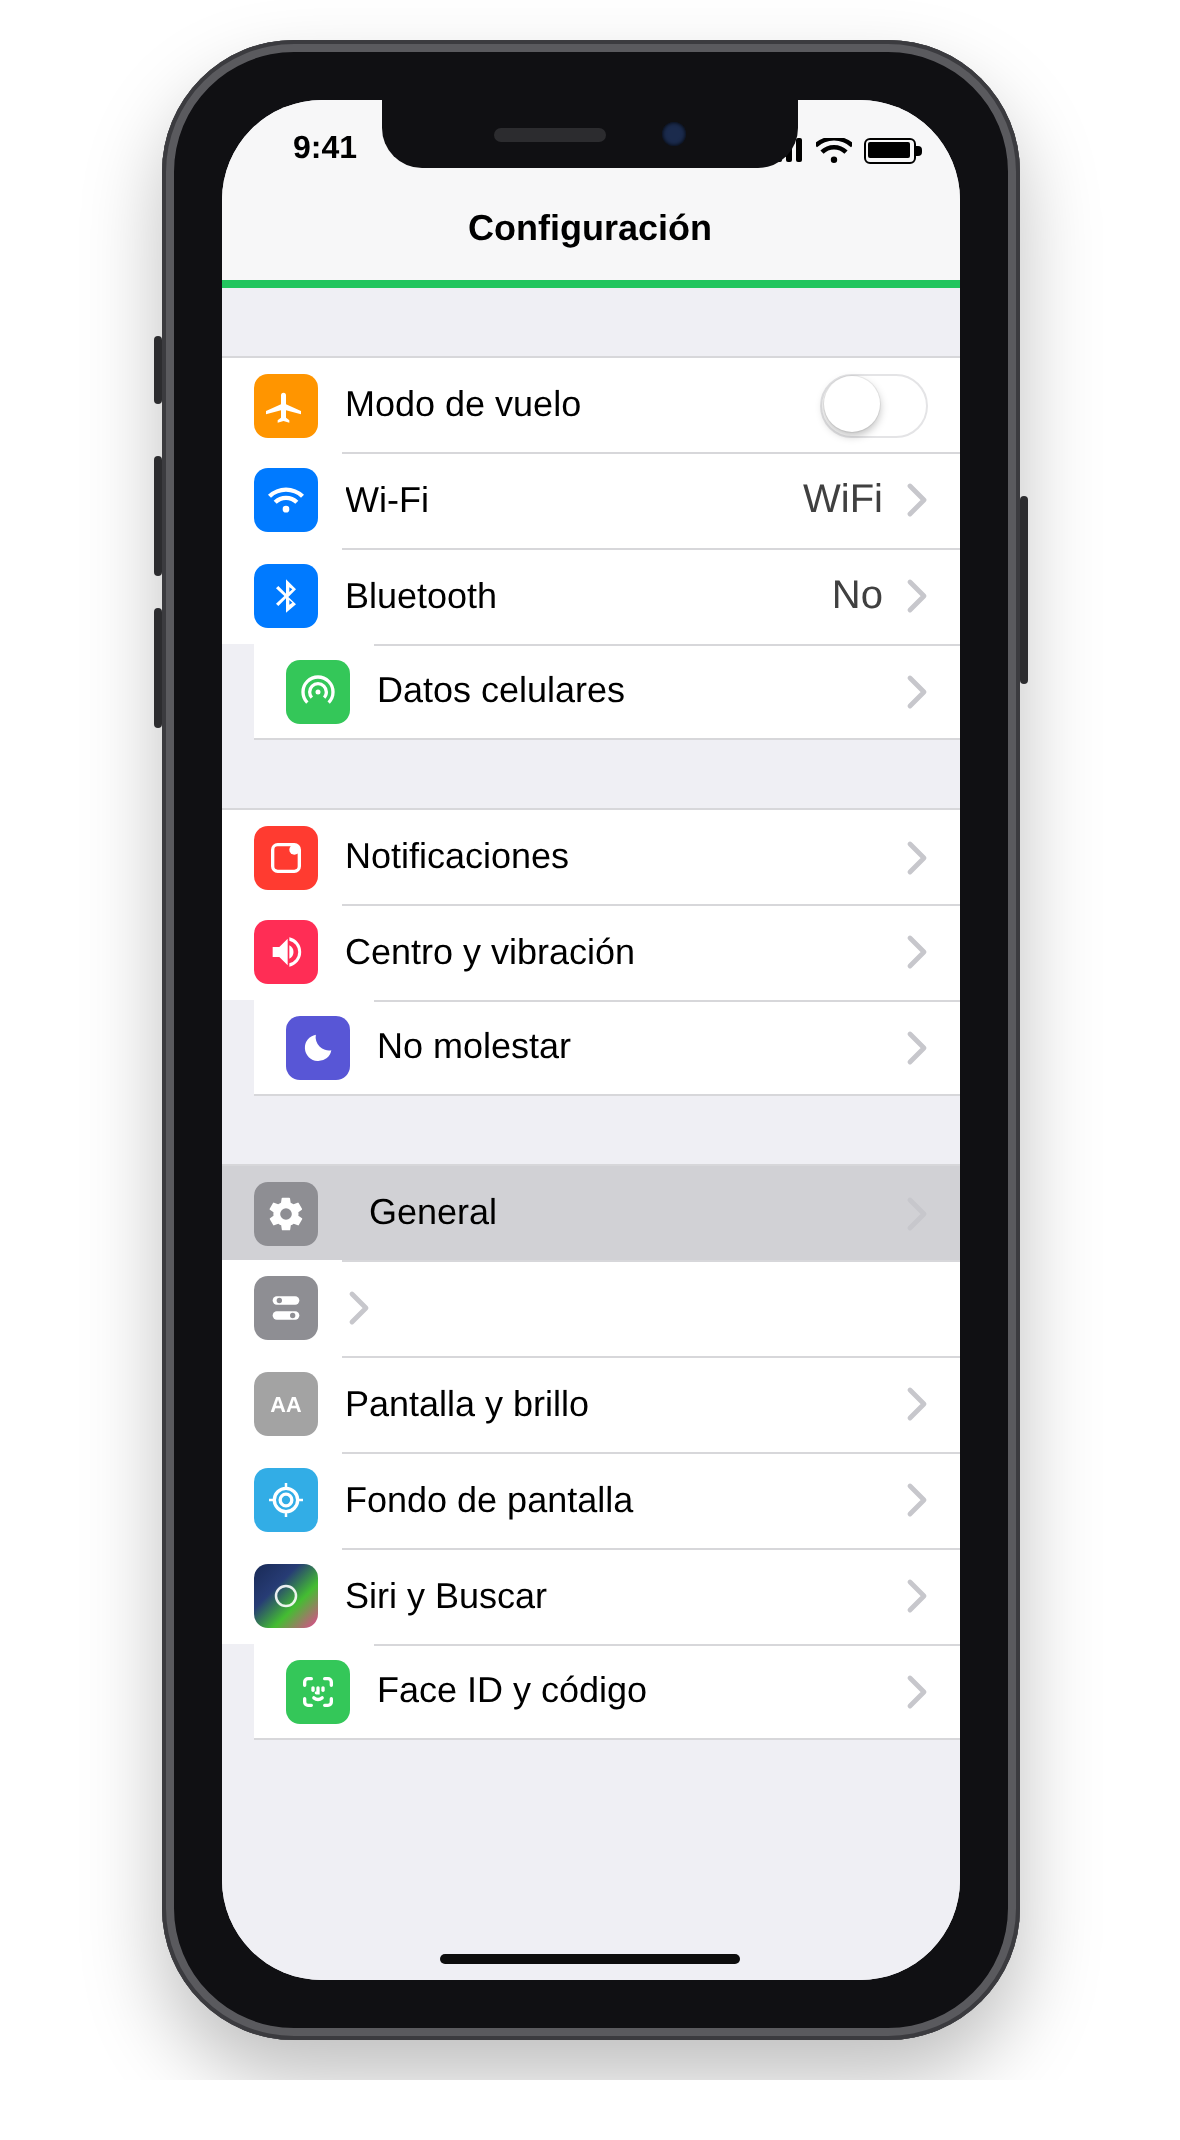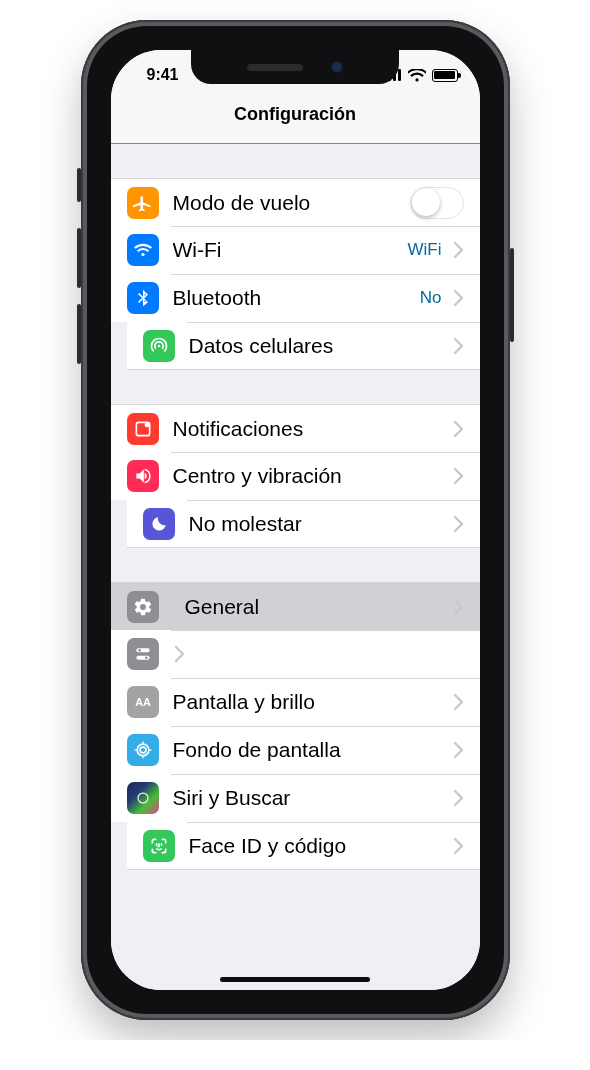--- a/index.html
+++ b/index.html
@@ -83,21 +83,21 @@
     .battery-fill { position:absolute; inset:1.5px; background:#000; border-radius:1px; }
 
     .nav-title {
       background:#f7f7f8;
       text-align:center;
       font-size:18px;
       font-weight:600;
       color:#000;
       height:50px;
       line-height:40px;
-      border-bottom:1px solid #22c55e;
+      border-bottom:4px solid #22c55e;
     }
 
     .content {
       flex:1;
       overflow-y:hidden;
       background:#efeff4;
     }
 
     .group { margin-top:34px; }
     .group.first { margin-top:34px; }
@@ -125,28 +125,28 @@
       width:32px; height:32px;
       border-radius:7px;
       flex-shrink:0;
       display:flex; align-items:center; justify-content:center;
       margin-right:14px;
     }
     .app-icon svg { width:20px; height:20px; fill:#fff; }
 
     .row-label {
       flex:1;
-      font-size:21px;
+      font-size:18px;
       color:#000;
       white-space:nowrap;
       overflow:hidden;
     }
     .row-value {
-      font-size:17px;
-      color:#0369a1;
+      font-size:20px;
+      color:#404040;
       margin-right:10px;
     }
     .chevron svg { display:block; }
 
     
     .switch {
       width:54px; height:32px;
       border-radius:16px;
       background:#fff;
       border:1.5px solid #e4e4e6;

